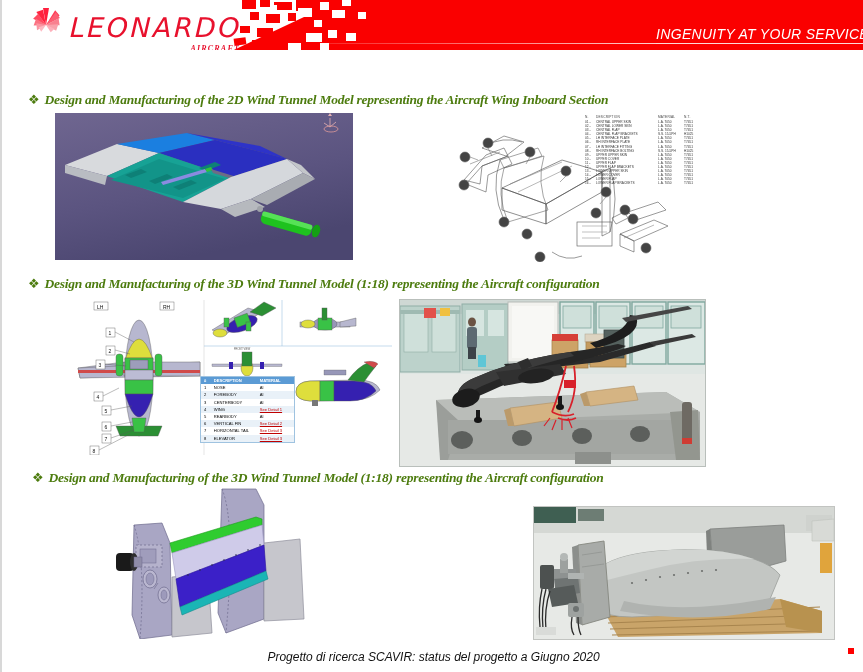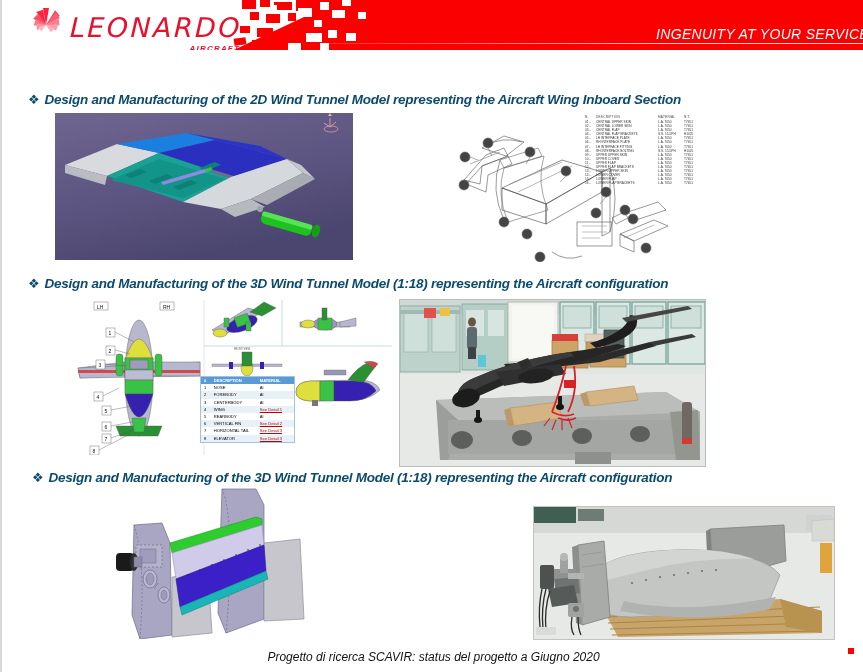--- a/index.html
+++ b/index.html
@@ -55,21 +55,21 @@
     font-size: 27px;
     font-weight: 400;
     font-style: italic;
     letter-spacing: 2.4px;
     color: #e8112d;
     line-height: 1;
     transform: skewX(-2deg);
   }
   .logo-sub {
     position: absolute; right: 2px; bottom: -11px;
-    font-family: Liberation Sans, sans-serif;
+    font-family: Liberation Serif, serif;
     font-size: 8px;
     font-weight: bold;
     font-style: italic;
     letter-spacing: 1.2px;
     color: #e8112d;
   }
 
   .tagline {
     position: absolute; right: -4px; top: 26px;
     font-family: "Liberation Sans", sans-serif;
@@ -94,23 +94,24 @@
     font-weight: bold;
     color: #000000;
     letter-spacing: -0.2px;
     white-space: nowrap;
   }
   .bullet {
     position: absolute;
     font-size: 13.5px;
     font-weight: bold;
     font-style: italic;
-    color: #0c4a6e;
+    color: #4d7c0f;
     white-space: nowrap;
     letter-spacing: -0.25px;
+    font-family: Liberation Serif, serif;
   }
   .bullet .dia { font-style: normal; font-weight: normal; margin-right: 5px; font-size: 13px; }
   .b1 { left: 26px; top: 92px; }
   .b2 { left: 26px; top: 276px; }
   .b3 { left: 30px; top: 470px; }
 
   
   .media { position: absolute; overflow: hidden; }
 
   

